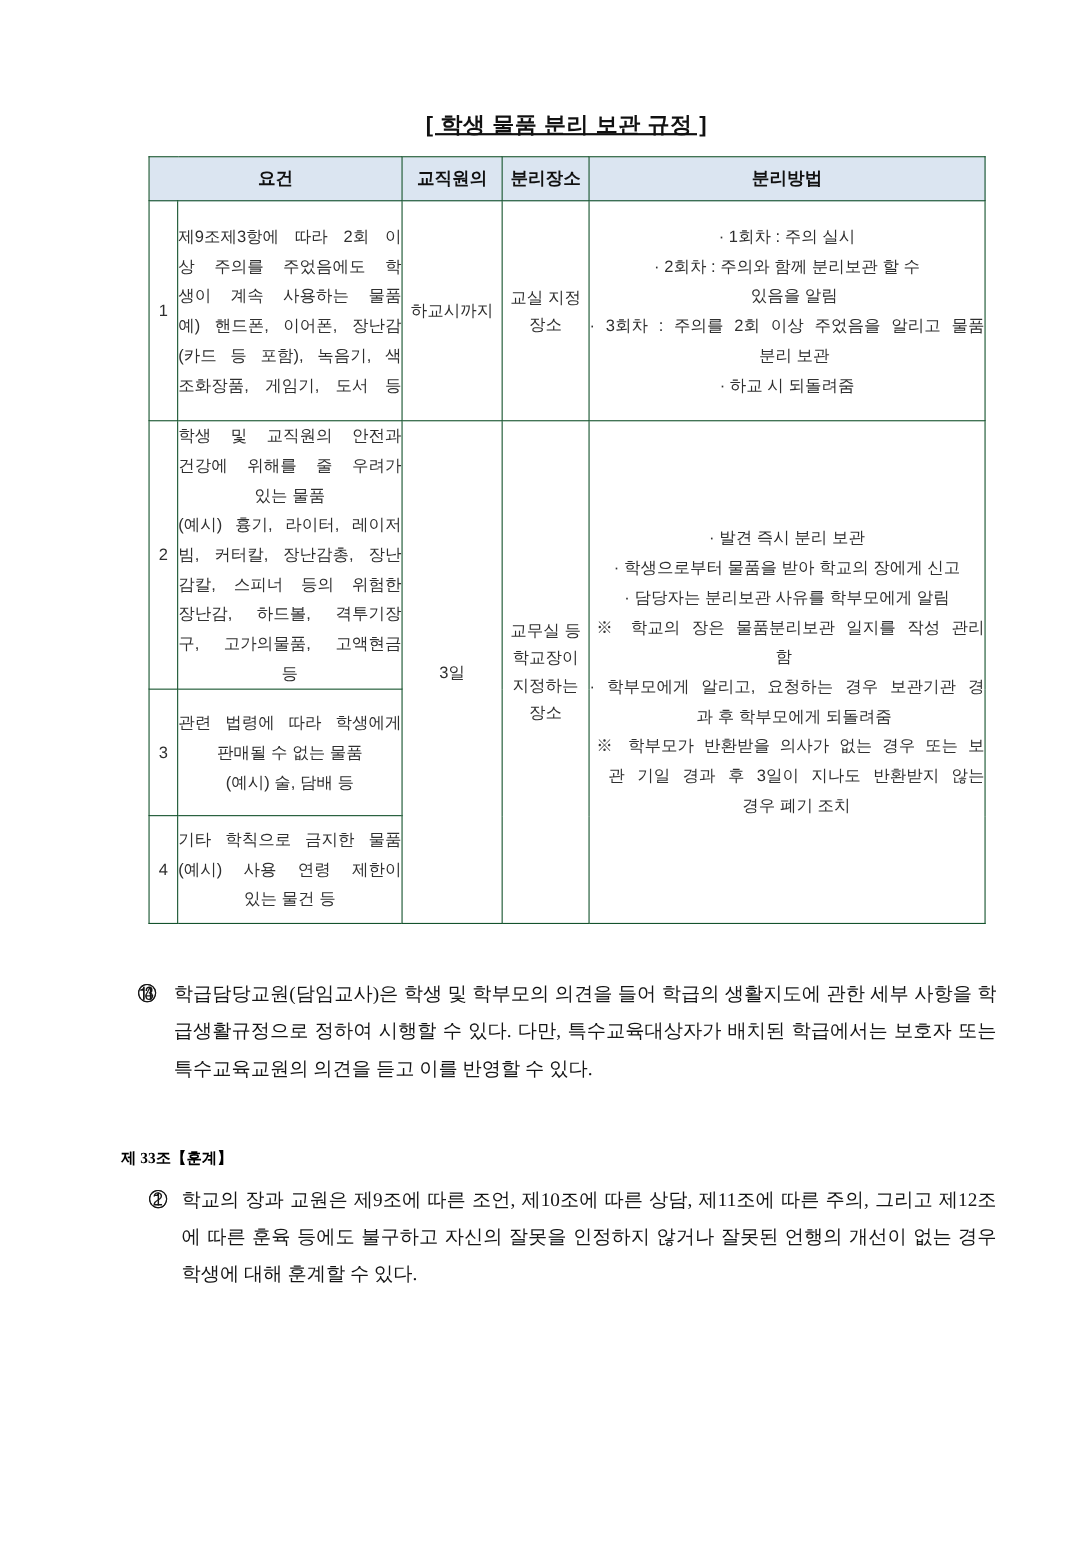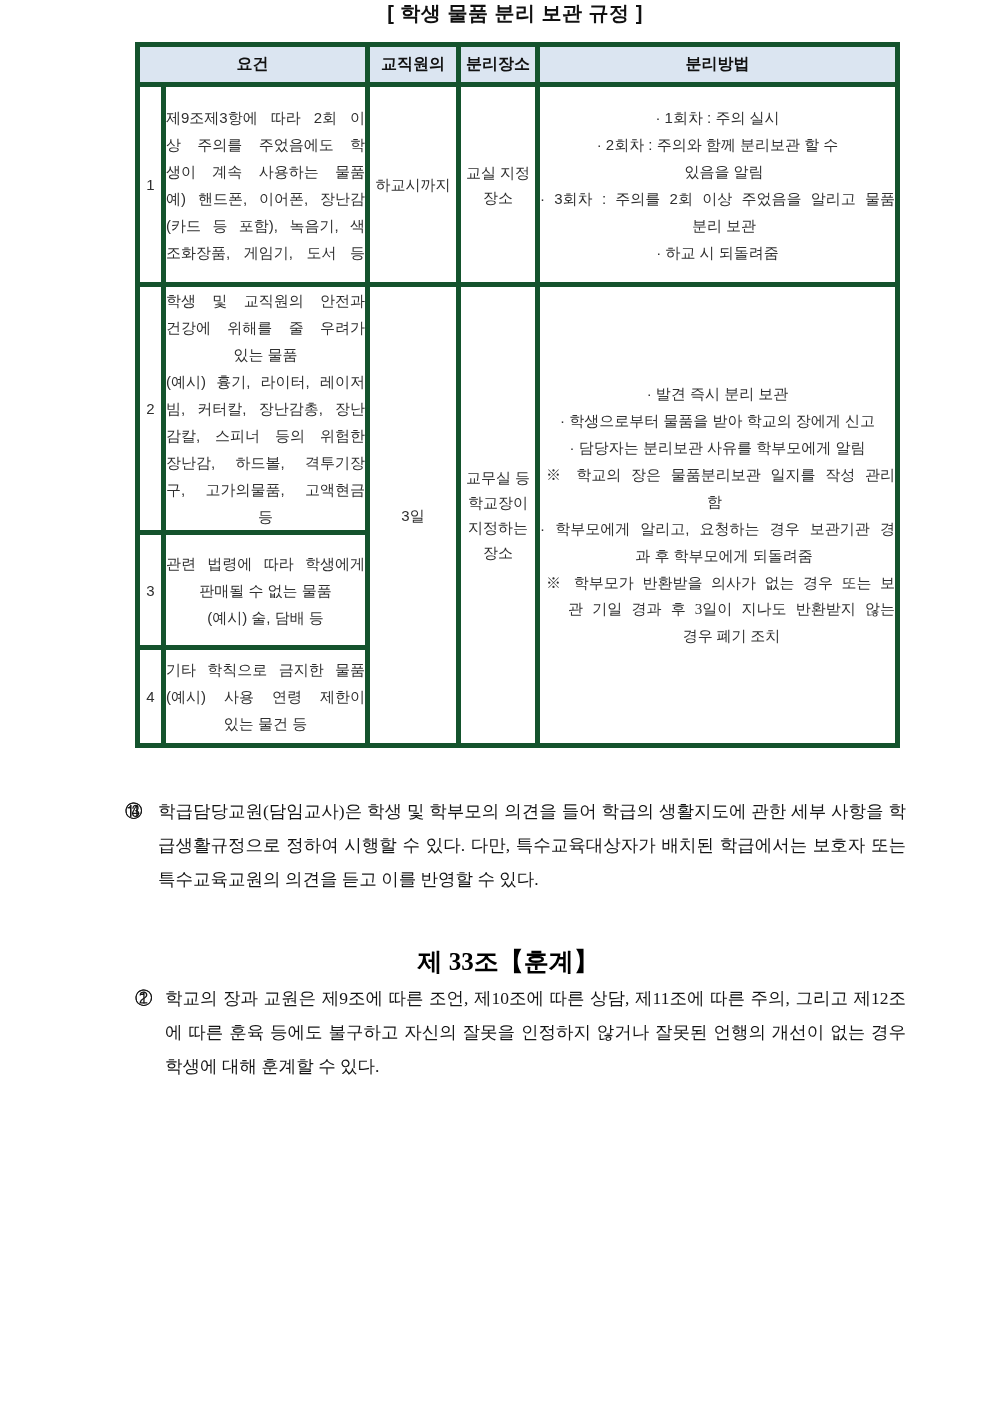--- a/index.html
+++ b/index.html
@@ -7,76 +7,77 @@
     width: 992px; height: 1403px;
     background: #ffffff;
     color: #2d2d2d;
     font-family: "Liberation Sans", sans-serif;
   }
   .page { position: relative; width: 992px; height: 1403px; overflow: hidden; }
 
   
   .doc-title {
     margin: 0 0 0 135px;
+    padding-top: 100px;
     width: 760px;
     text-align: center;
     font-size: 20px;
     font-weight: 700;
     color: #111;
     letter-spacing: 0.5px;
     font-family: "Liberation Sans", sans-serif;
+    text-decoration: underline;
   }
 
   
   table.rules {
     margin: 15px 0 0 135px;
     width: 760px;
     border-collapse: collapse;
     table-layout: fixed;
     font-size: 15px;
     color: #2f2f2f;
   }
-  table.rules td, table.rules th { border: 5px solid #14532d; box-sizing: border-box; padding: 0; vertical-align: middle; }
+  table.rules td, table.rules th { border: 1px solid #14532d; box-sizing: border-box; padding: 0; vertical-align: middle; }
   th.hdr {
     background: #dbe5f1;
     height: 40px;
     font-size: 16px;
     font-weight: 700;
     color: #111;
     text-align: center;
   }
   td.num { text-align: center; font-size: 15px; }
   td.req { padding: 8px 4px 8px 5px; }
   td.ctr { text-align: center; line-height: 25px; padding: 2px 3px; }
   td.method { padding: 8px 8px 8px 7px; }
   .ln { line-height: 27px; min-height: 27px; text-align: center; }
   .ln.j { text-align: justify; text-align-last: justify; }
   td.method .ln.j { text-align-last: justify; }
   .i-c { margin-left: 13px; }
-  .i-d { margin-left: 28px; font-family: Liberation Serif, serif; }
+  .i-d { margin-left: 17px; }
   .i-x { margin-left: 6px; }
   .i-h { margin-left: -6px; }
 
   
   .clauses {
     margin: 46px 0 0 110px;
     width: 796px;
     font-family: "Liberation Serif", serif;
     font-size: 17.5px;
     line-height: 34px;
     color: #151515;
   }
   .clause { position: relative; margin-left: 15px; padding-left: 33px; text-align: justify; }
   .clause .cnum { position: absolute; left: 0; top: 0; }
   .article-heading {
     margin-top: 49px;
     font-weight: 700;
-    font-size: 25px;
+    font-size: 14px;
     color: #000;
-    text-align: center;
   }
   .article-items { margin-top: 2px; }
   .article-item { position: relative; margin-left: 25px; padding-left: 30px; text-align: justify; }
   .article-item .cnum { position: absolute; left: 0; top: 0; }
 </style>
 </head>
 <body>
 
 <div class="page">
 

